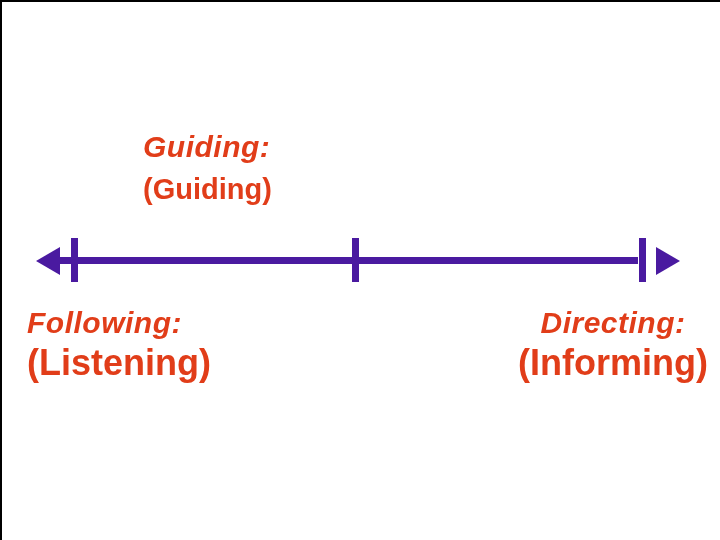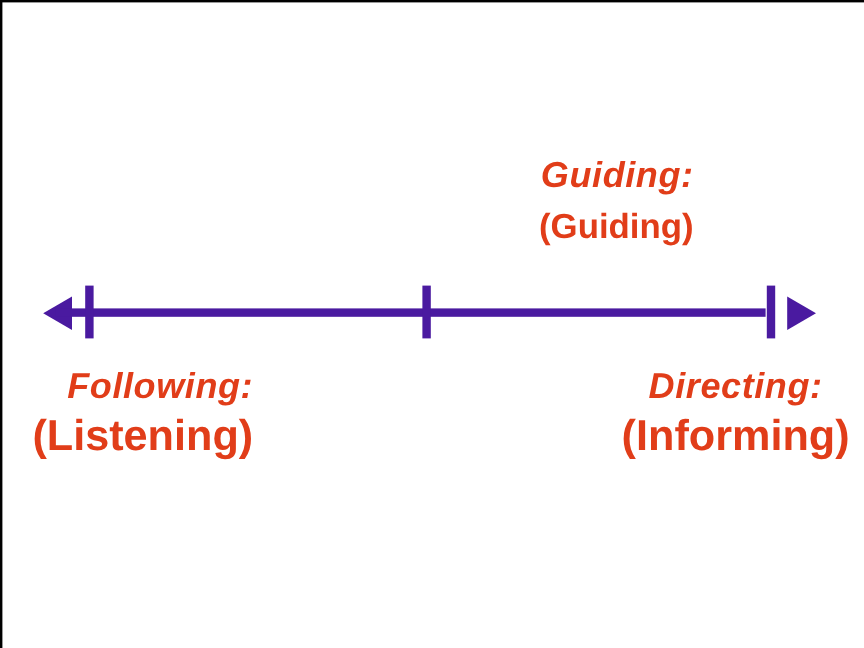--- a/index.html
+++ b/index.html
@@ -24,23 +24,23 @@
     overflow: hidden;
     font-family: "Liberation Sans", sans-serif;
   }
   .label-text {
     color: var(--label-text);
     font-weight: bold;
   }
   .title-block {
     position: absolute;
     top: 124px;
-    left: 156px;
+    left: 141px;
     width: 420px;
-    text-align: right;
+    text-align: left;
     line-height: 42px;
   }
   .title-block .t1 {
     font-size: 30px;
     font-style: italic;
     letter-spacing: 0.5px;
   }
   .title-block .t2 {
     font-size: 29px;
   }
@@ -88,21 +88,21 @@
   .label-block .t1 {
     font-size: 30px;
     font-style: italic;
     letter-spacing: 0.5px;
   }
   .label-block .t2 {
     font-size: 36px;
   }
   .left-label {
     left: 25px;
-    text-align: right;
+    text-align: left;
   }
   .right-label {
     left: 502px;
     width: 218px;
     text-align: center;
   }
 </style>
 </head>
 <body>
 

